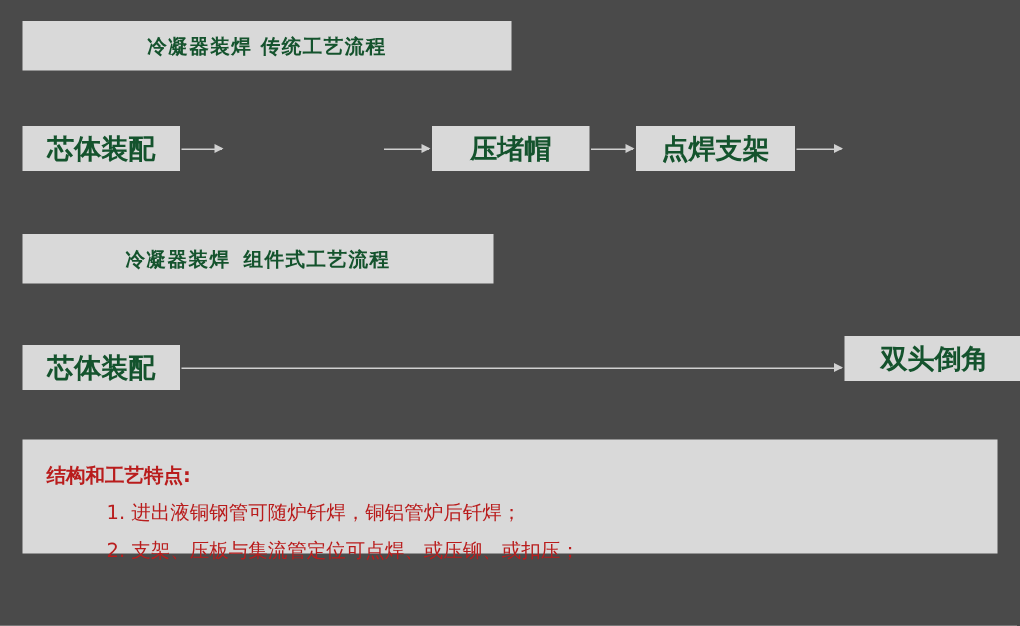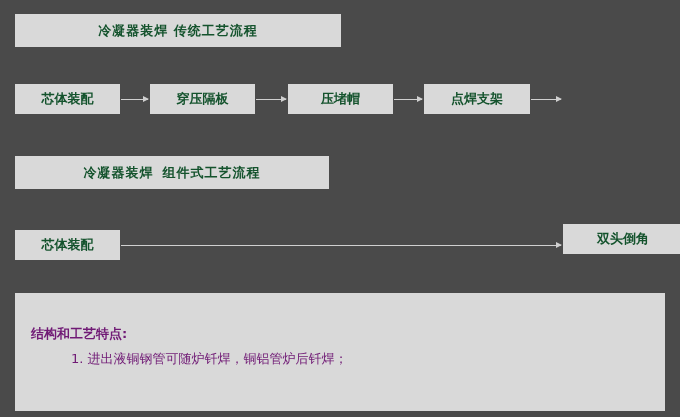--- a/index.html
+++ b/index.html
@@ -16,21 +16,21 @@
     background: #d9d9d9;
     color: #14532d;
     display: flex;
     align-items: center;
     justify-content: center;
     font-size: 13px;
     font-weight: bold;
     box-sizing: border-box;
   }
   .title-box { font-size: 13px; letter-spacing: 1px; }
-  .step-box { font-size: 13px; }
+  .step-box { font-size: 18px; }
   .arrow {
     position: absolute;
     height: 1px;
     background: #d0d0d0;
   }
   .arrow::after {
     content: "";
     position: absolute;
     right: -1px;
     top: -3px;
@@ -38,55 +38,55 @@
     height: 0;
     border-left: 6px solid #d0d0d0;
     border-top: 3px solid transparent;
     border-bottom: 3px solid transparent;
   }
   .notes-box {
     position: absolute;
     left: 15px;
     top: 293px;
     width: 650px;
-    height: 118px;
+    height: 76px;
     background: #d9d9d9;
-    color: #701a75;
+    color: #b91c1c;
     box-sizing: border-box;
-    padding: 28px 16px;
+    padding: 12px 16px;
     font-size: 13px;
     line-height: 25px;
   }
   .notes-title { font-weight: bold; }
   .notes-line { font-weight: normal; margin-left: 40px; }
 </style>
 </head>
 <body>
 
 <div class="canvas">
 
   <div class="box title-box" style="left:15px; top:14px; width:326px; height:33px;">冷凝器装焊  传统工艺流程</div>
 
   <div class="box step-box" style="left:15px; top:84px; width:105px; height:30px;">芯体装配</div>
   <div class="arrow" style="left:121px; top:99px; width:27px;"></div>
 
-  <div class="box step-box" style="left:150px; top:84px; width:105px; height:30px;">穿压隔板</div>
   <div class="arrow" style="left:256px; top:99px; width:30px;"></div>
 
   <div class="box step-box" style="left:288px; top:84px; width:105px; height:30px;text-align:center;">压堵帽</div>
   <div class="arrow" style="left:394px; top:99px; width:28px;"></div>
 
   <div class="box step-box" style="left:424px; top:84px; width:106px; height:30px;">点焊支架</div>
   <div class="arrow" style="left:531px; top:99px; width:30px;"></div>
 
 
   <div class="box title-box" style="left:15px; top:156px; width:314px; height:33px;font-family:Liberation Mono, monospace;">冷凝器装焊   组件式工艺流程</div>
 
   <div class="box step-box" style="left:15px; top:230px; width:105px; height:30px;">芯体装配</div>
   <div class="arrow" style="left:121px; top:245px; width:440px;"></div>
   <div class="box step-box" style="left:563px; top:224px; width:120px; height:30px;">双头倒角</div>
 
   <div class="notes-box">
     <div class="notes-title">结构和工艺特点:</div>
     <div class="notes-line">1. 进出液铜钢管可随炉钎焊，铜铝管炉后钎焊；</div>
+    <div class="notes-line">2. 支架、压板与集流管定位可点焊、或压铆、或扣压；</div>
   </div>
 
 </div>
 
 </body></html>

